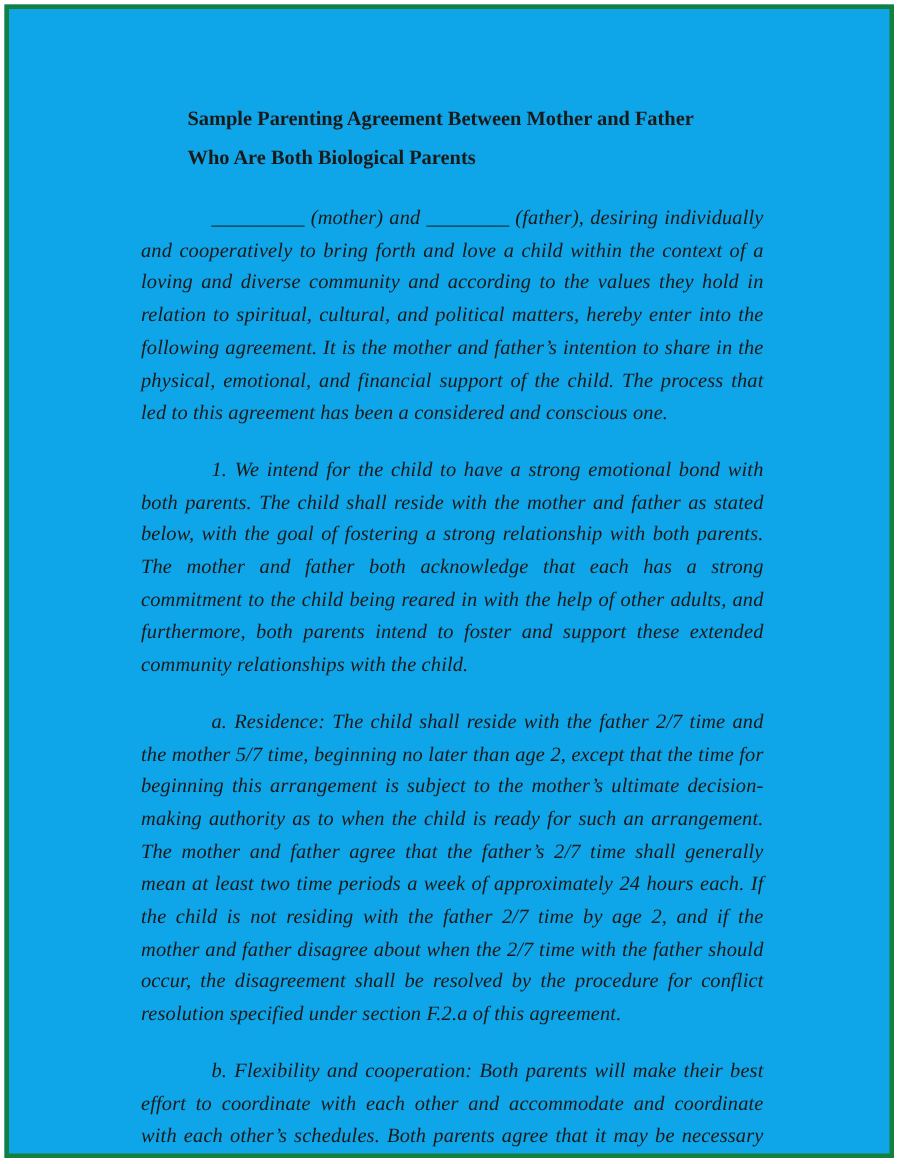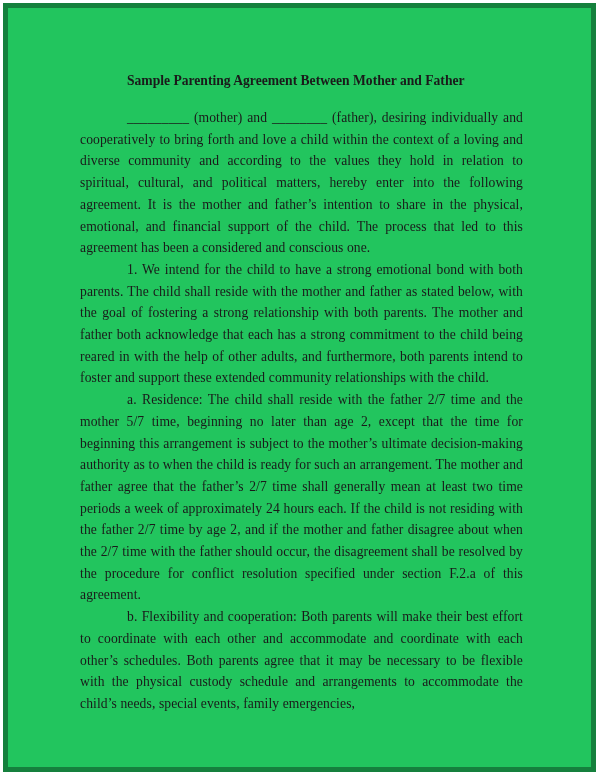--- a/index.html
+++ b/index.html
@@ -13,59 +13,61 @@
     position: relative;
     font-family: "Liberation Serif", "DejaVu Serif", serif;
     color: #1a1a1a;
   }
   .page {
     position: absolute;
     left: 3px;
     top: 3px;
     right: 4px;
     bottom: 4px;
-    border: 5px solid #15803d;
-    background: #22c55e;
+    border: 3px solid #15803d;
+    background: #0ea5e9;
     box-sizing: border-box;
     overflow: hidden;
   }
   .content {
     padding: 60px 68px 40px 72px;
     box-sizing: border-box;
   }
   .doc-title {
     font-size: 13.6px;
     font-weight: bold;
     margin: 0 0 13px 0;
     padding-left: 47px;
   }
   .doc-title .title-line {
     display: block;
     line-height: 26px;
   }
   .para {
-    margin: 0;
+    margin: 16px;
     font-size: 13.6px;
     line-height: 21.7px;
     text-align: justify;
     text-indent: 47px;
     letter-spacing: 0.1px;
+    font-style: italic;
   }
   .para.section-gap {
     margin-top: 14px;
   }
 </style>
 </head>
 <body>
 
 <div class="page">
   <div class="content">
 
     <h1 class="doc-title">
       <span class="title-line">Sample Parenting Agreement Between Mother and Father</span>
+      <span class="title-line">Who Are Both Biological Parents</span>
     </h1>
 
     <p class="para">_________ (mother) and ________ (father), desiring individually and cooperatively to bring forth and love a child within the context of a loving and diverse community and according to the values they hold in relation to spiritual, cultural, and political matters, hereby enter into the following agreement. It is the mother and father’s intention to share in the physical, emotional, and financial support of the child. The process that led to this agreement has been a considered and conscious one.</p>
 
 
     <p class="para">1. We intend for the child to have a strong emotional bond with both parents. The child shall reside with the mother and father as stated below, with the goal of fostering a strong relationship with both parents. The mother and father both acknowledge that each has a strong commitment to the child being reared in with the help of other adults, and furthermore, both parents intend to foster and support these extended community relationships with the child.</p>
 
 
     <p class="para">a. Residence: The child shall reside with the father 2/7 time and the mother 5/7 time, beginning no later than age 2, except that the time for beginning this arrangement is subject to the mother’s ultimate decision-making authority as to when the child is ready for such an arrangement. The mother and father agree that the father’s 2/7 time shall generally mean at least two time periods a week of approximately 24 hours each. If the child is not residing with the father 2/7 time by age 2, and if the mother and father disagree about when the 2/7 time with the father should occur, the disagreement shall be resolved by the procedure for conflict resolution specified under section F.2.a of this agreement.</p>
 

